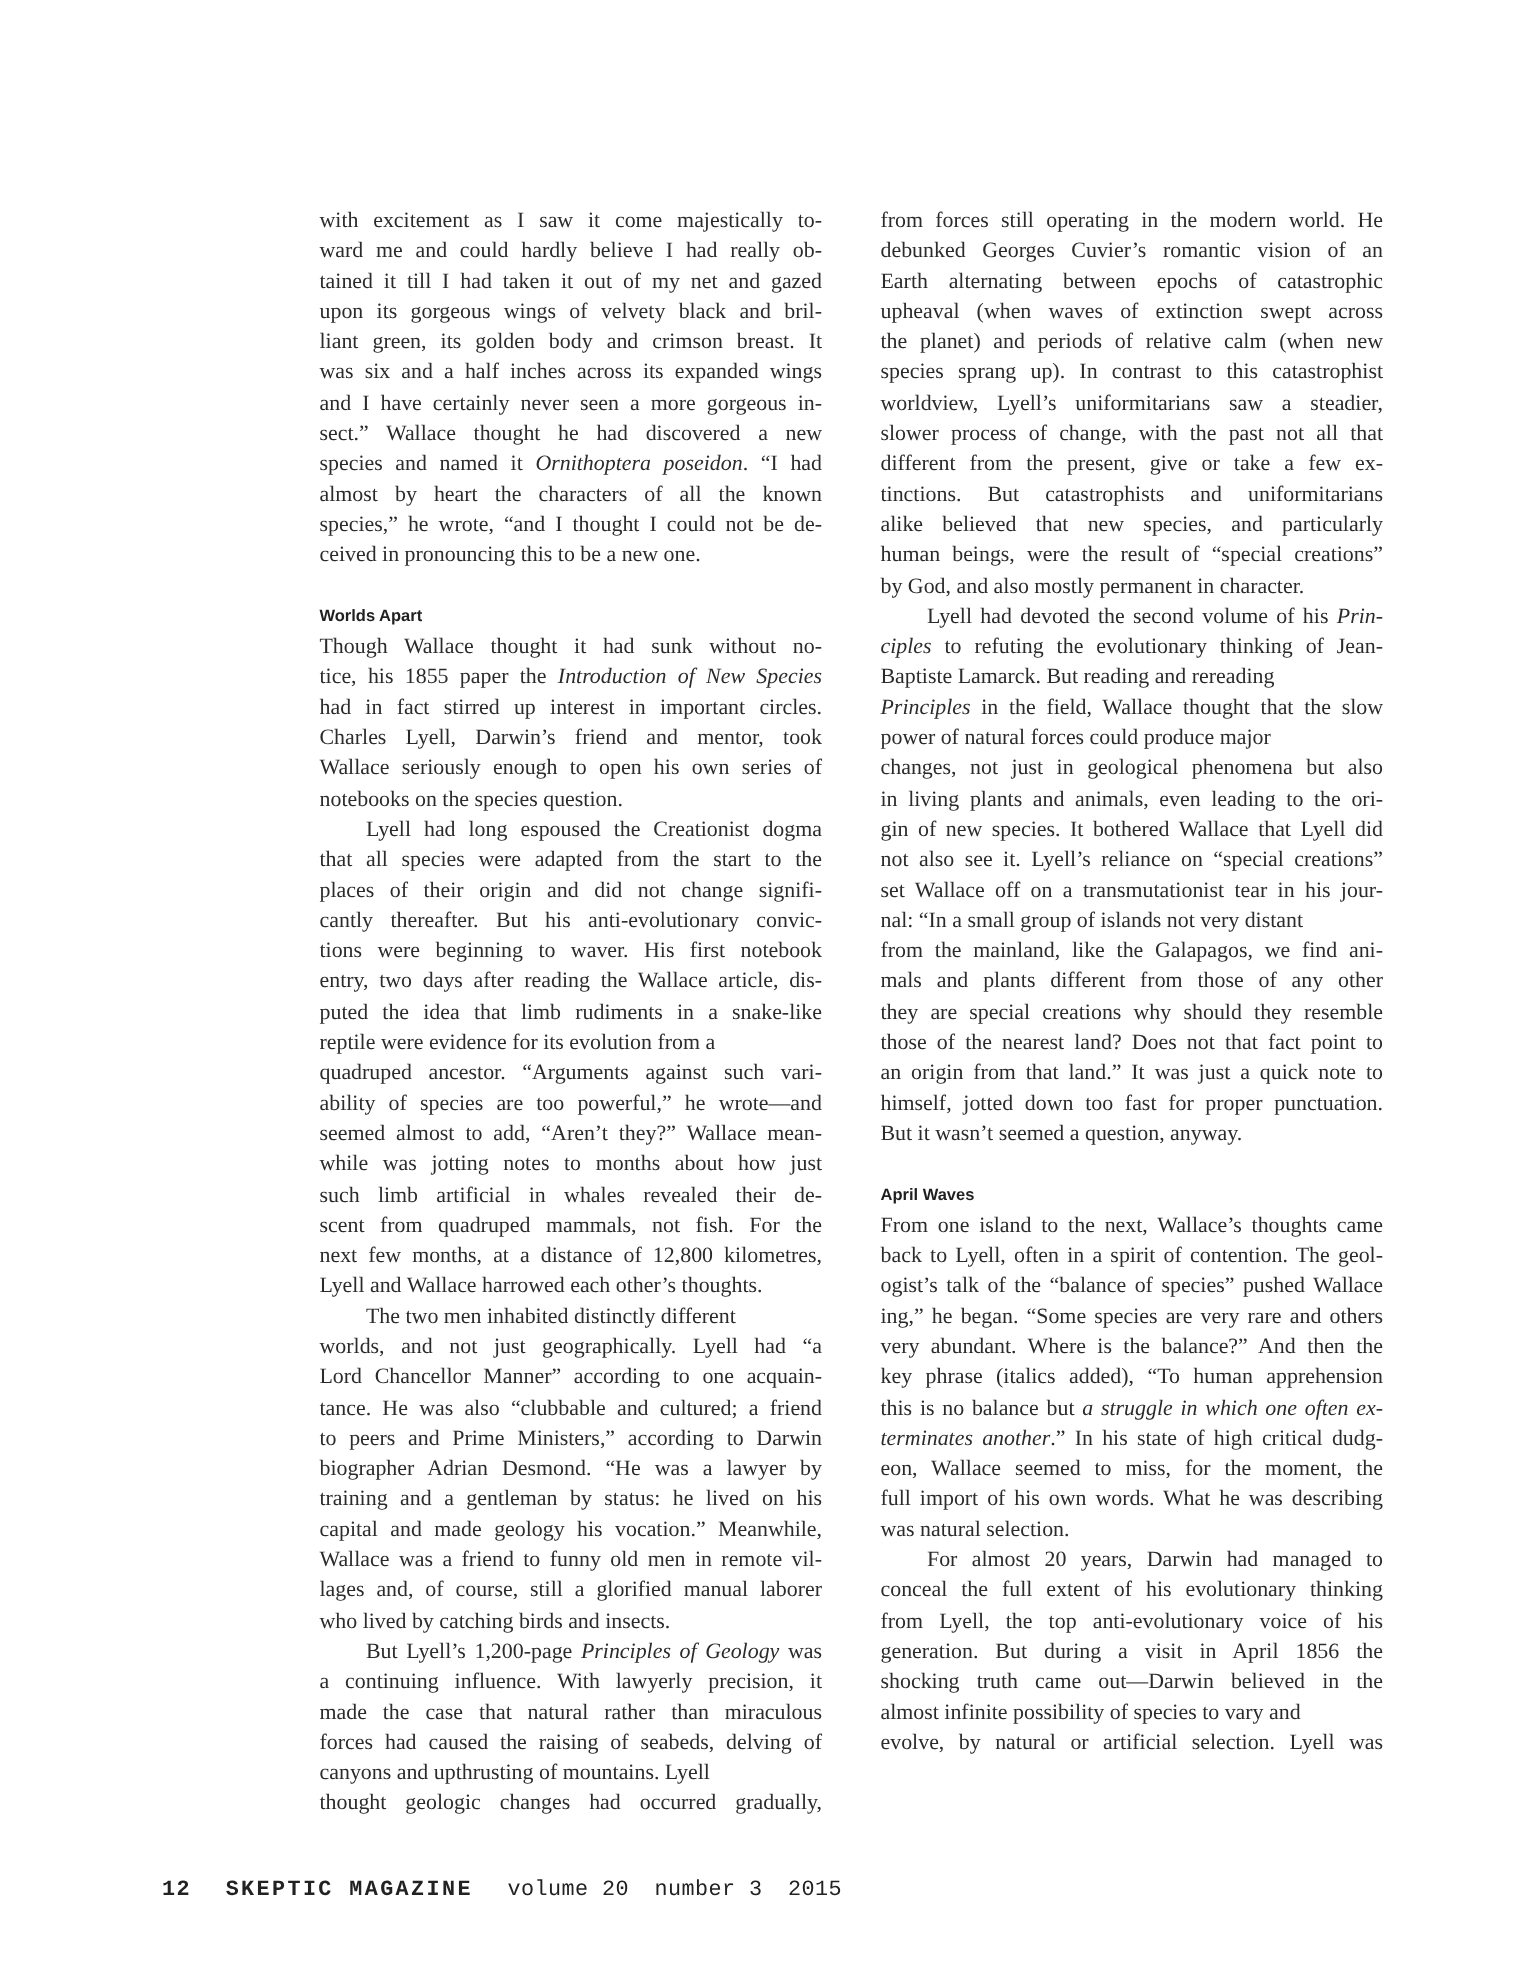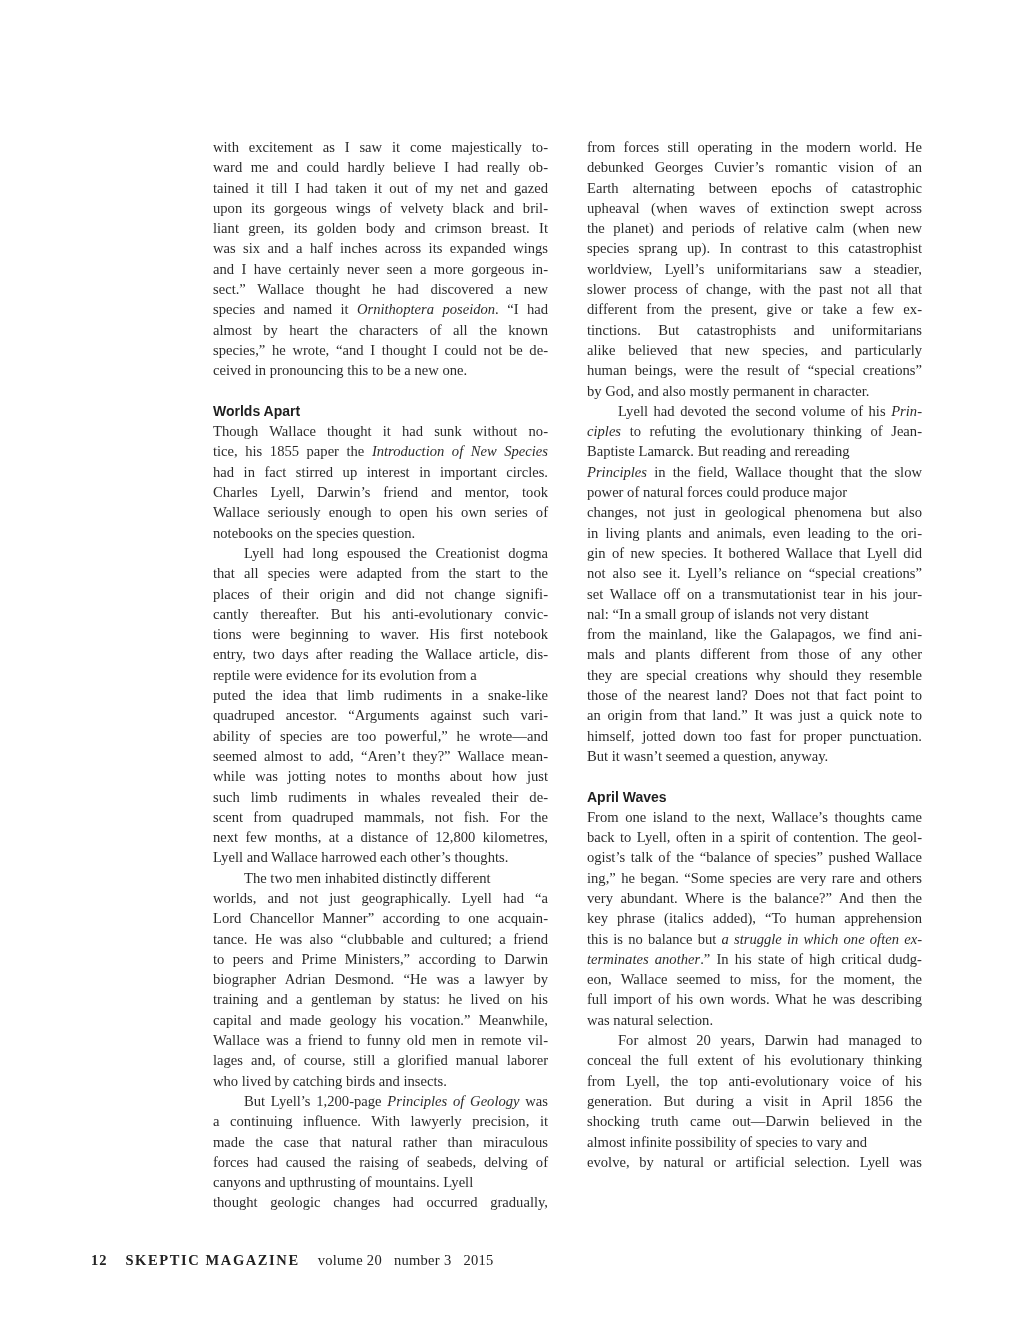--- a/index.html
+++ b/index.html
@@ -36,35 +36,35 @@
       text-align-last: left;
     }
     .line.indent {
       padding-left: 31px;
       box-sizing: border-box;
     }
     .heading {
       display: block;
       font-family: "Liberation Sans", "DejaVu Sans", sans-serif;
       font-weight: bold;
-      font-size: 14px;
+      font-size: 11px;
       color: #1f1f1f;
       height: 20.3px;
       line-height: 20.3px;
     }
     .spacer {
       display: block;
       height: 20.3px;
     }
     em { font-style: italic; }
     .footer {
       position: absolute;
-      left: 91px;
+      left: 108px;
       top: 1252px;
-      font-family: Liberation Serif, serif;
+      font-family: Liberation Mono, monospace;
       font-size: 14.5px;
       color: #222;
       white-space: nowrap;
       letter-spacing: 0.3px;
       text-align: right;
     }
     .footer .page-num {
       font-weight: bold;
       margin-right: 14px;
       letter-spacing: 1px;
@@ -107,27 +107,27 @@
     <span class="line last">notebooks on the species question.</span>
   </div>
 
   <div>
     <span class="line indent">Lyell had long espoused the Creationist dogma</span>
     <span class="line">that all species were adapted from the start to the</span>
     <span class="line">places of their origin and did not change signifi-</span>
     <span class="line">cantly thereafter. But his anti-evolutionary convic-</span>
     <span class="line">tions were beginning to waver. His first notebook</span>
     <span class="line">entry, two days after reading the Wallace article, dis-</span>
+    <span class="line">puted the idea that limb rudiments in a snake-like</span>
     <span class="line last">reptile were evidence for its evolution from a</span>
-    <span class="line">puted the idea that limb rudiments in a snake-like</span>
     <span class="line">quadruped ancestor. “Arguments against such vari-</span>
     <span class="line">ability of species are too powerful,” he wrote—and</span>
     <span class="line">seemed almost to add, “Aren’t they?” Wallace mean-</span>
     <span class="line">while was jotting notes to months about how just</span>
-    <span class="line">such limb rudiments in whales revealed their de-</span>
+    <span class="line">such limb artificial in whales revealed their de-</span>
     <span class="line">scent from quadruped mammals, not fish. For the</span>
     <span class="line">next few months, at a distance of 12,800 kilometres,</span>
     <span class="line last">Lyell and Wallace harrowed each other’s thoughts.</span>
   </div>
 
   <div>
     <span class="line indent last">The two men inhabited distinctly different</span>
     <span class="line">worlds, and not just geographically. Lyell had “a</span>
     <span class="line">Lord Chancellor Manner” according to one acquain-</span>
     <span class="line">tance. He was also “clubbable and cultured; a friend</span>

